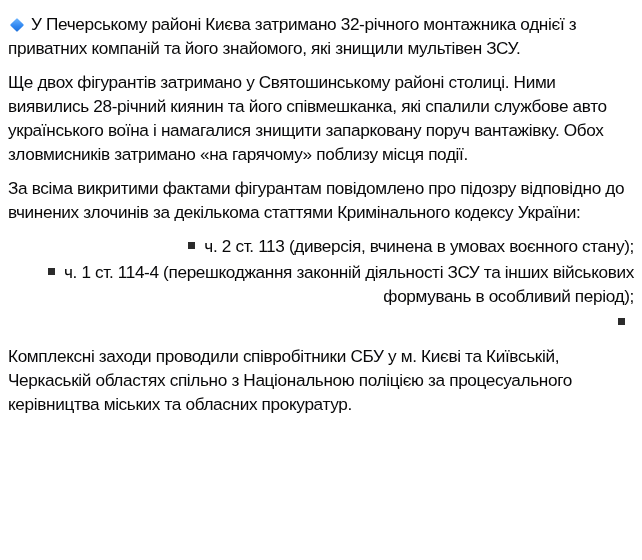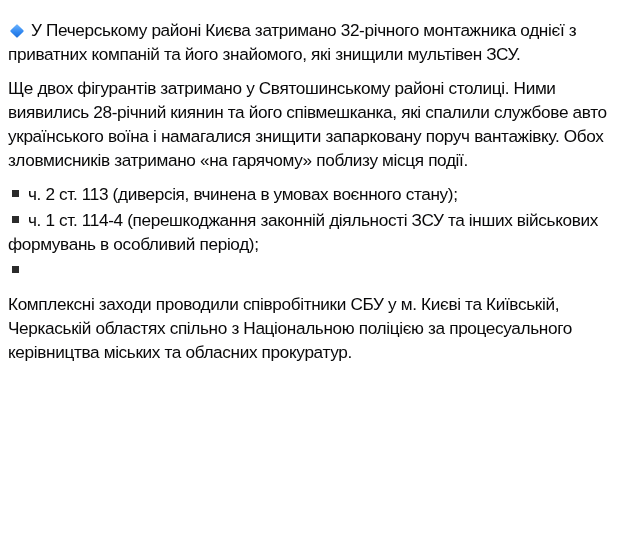--- a/index.html
+++ b/index.html
@@ -14,55 +14,57 @@
       font-family: "Liberation Sans", "DejaVu Sans", sans-serif;
       font-size: 17.2px;
       line-height: 24px;
       color: #080809;
       letter-spacing: -0.35px;
     }
     .post {
       padding: 8px 8px 0 8px;
     }
     .para {
-      margin: 10px 0 10px 0;
+      margin: 4px 0 10px 0;
     }
     .diamond {
       display: inline-block;
       width: 10px;
       height: 10px;
       background: linear-gradient(135deg, #6fb6ff 0%, #2f86f0 60%, #1f6fd8 100%);
       transform: rotate(45deg);
       margin: 0 9px 1px 4px;
       vertical-align: middle;
       border-radius: 1px;
     }
     .list {
       margin: 0 0 10px 0;
       padding: 0;
       list-style: none;
     }
     .list-item {
       margin: 0 0 2px 0;
+      text-align: right;
     }
     .bullet {
       display: inline-block;
       width: 7px;
       height: 7px;
       background: #2b2b2b;
       margin: 0 9px 3px 4px;
       vertical-align: middle;
     }
   </style>
 </head>
 <body>
 
 <div class="post">
   <p class="para"><span class="diamond"></span><span>У Печерському районі Києва затримано 32-річного монтажника однієї з приватних компаній та його знайомого, які знищили мультівен ЗСУ.</span></p>
   <p class="para">Ще двох фігурантів затримано у Святошинському районі столиці. Ними виявились 28-річний киянин та його співмешканка, які спалили службове авто українського воїна і намагалися знищити запарковану поруч вантажівку. Обох зловмисників затримано «на гарячому» поблизу місця події.</p>
+  <p class="para">За всіма викритими фактами фігурантам повідомлено про підозру відповідно до вчинених злочинів за декількома статтями Кримінального кодексу України:</p>
 
   <ul class="list">
     <li class="list-item"><span class="bullet"></span><span>ч. 2 ст. 113 (диверсія, вчинена в умовах воєнного стану);</span></li>
     <li class="list-item"><span class="bullet"></span><span>ч. 1 ст. 114-4 (перешкоджання законній діяльності ЗСУ та інших військових формувань в особливий період);</span></li>
     <li class="list-item"><span class="bullet"></span></li>
   </ul>
 
   <p class="para">Комплексні заходи проводили співробітники СБУ у м. Києві та Київській, Черкаській областях спільно з Національною поліцією за процесуального керівництва міських та обласних прокуратур.</p>
 </div>
 

